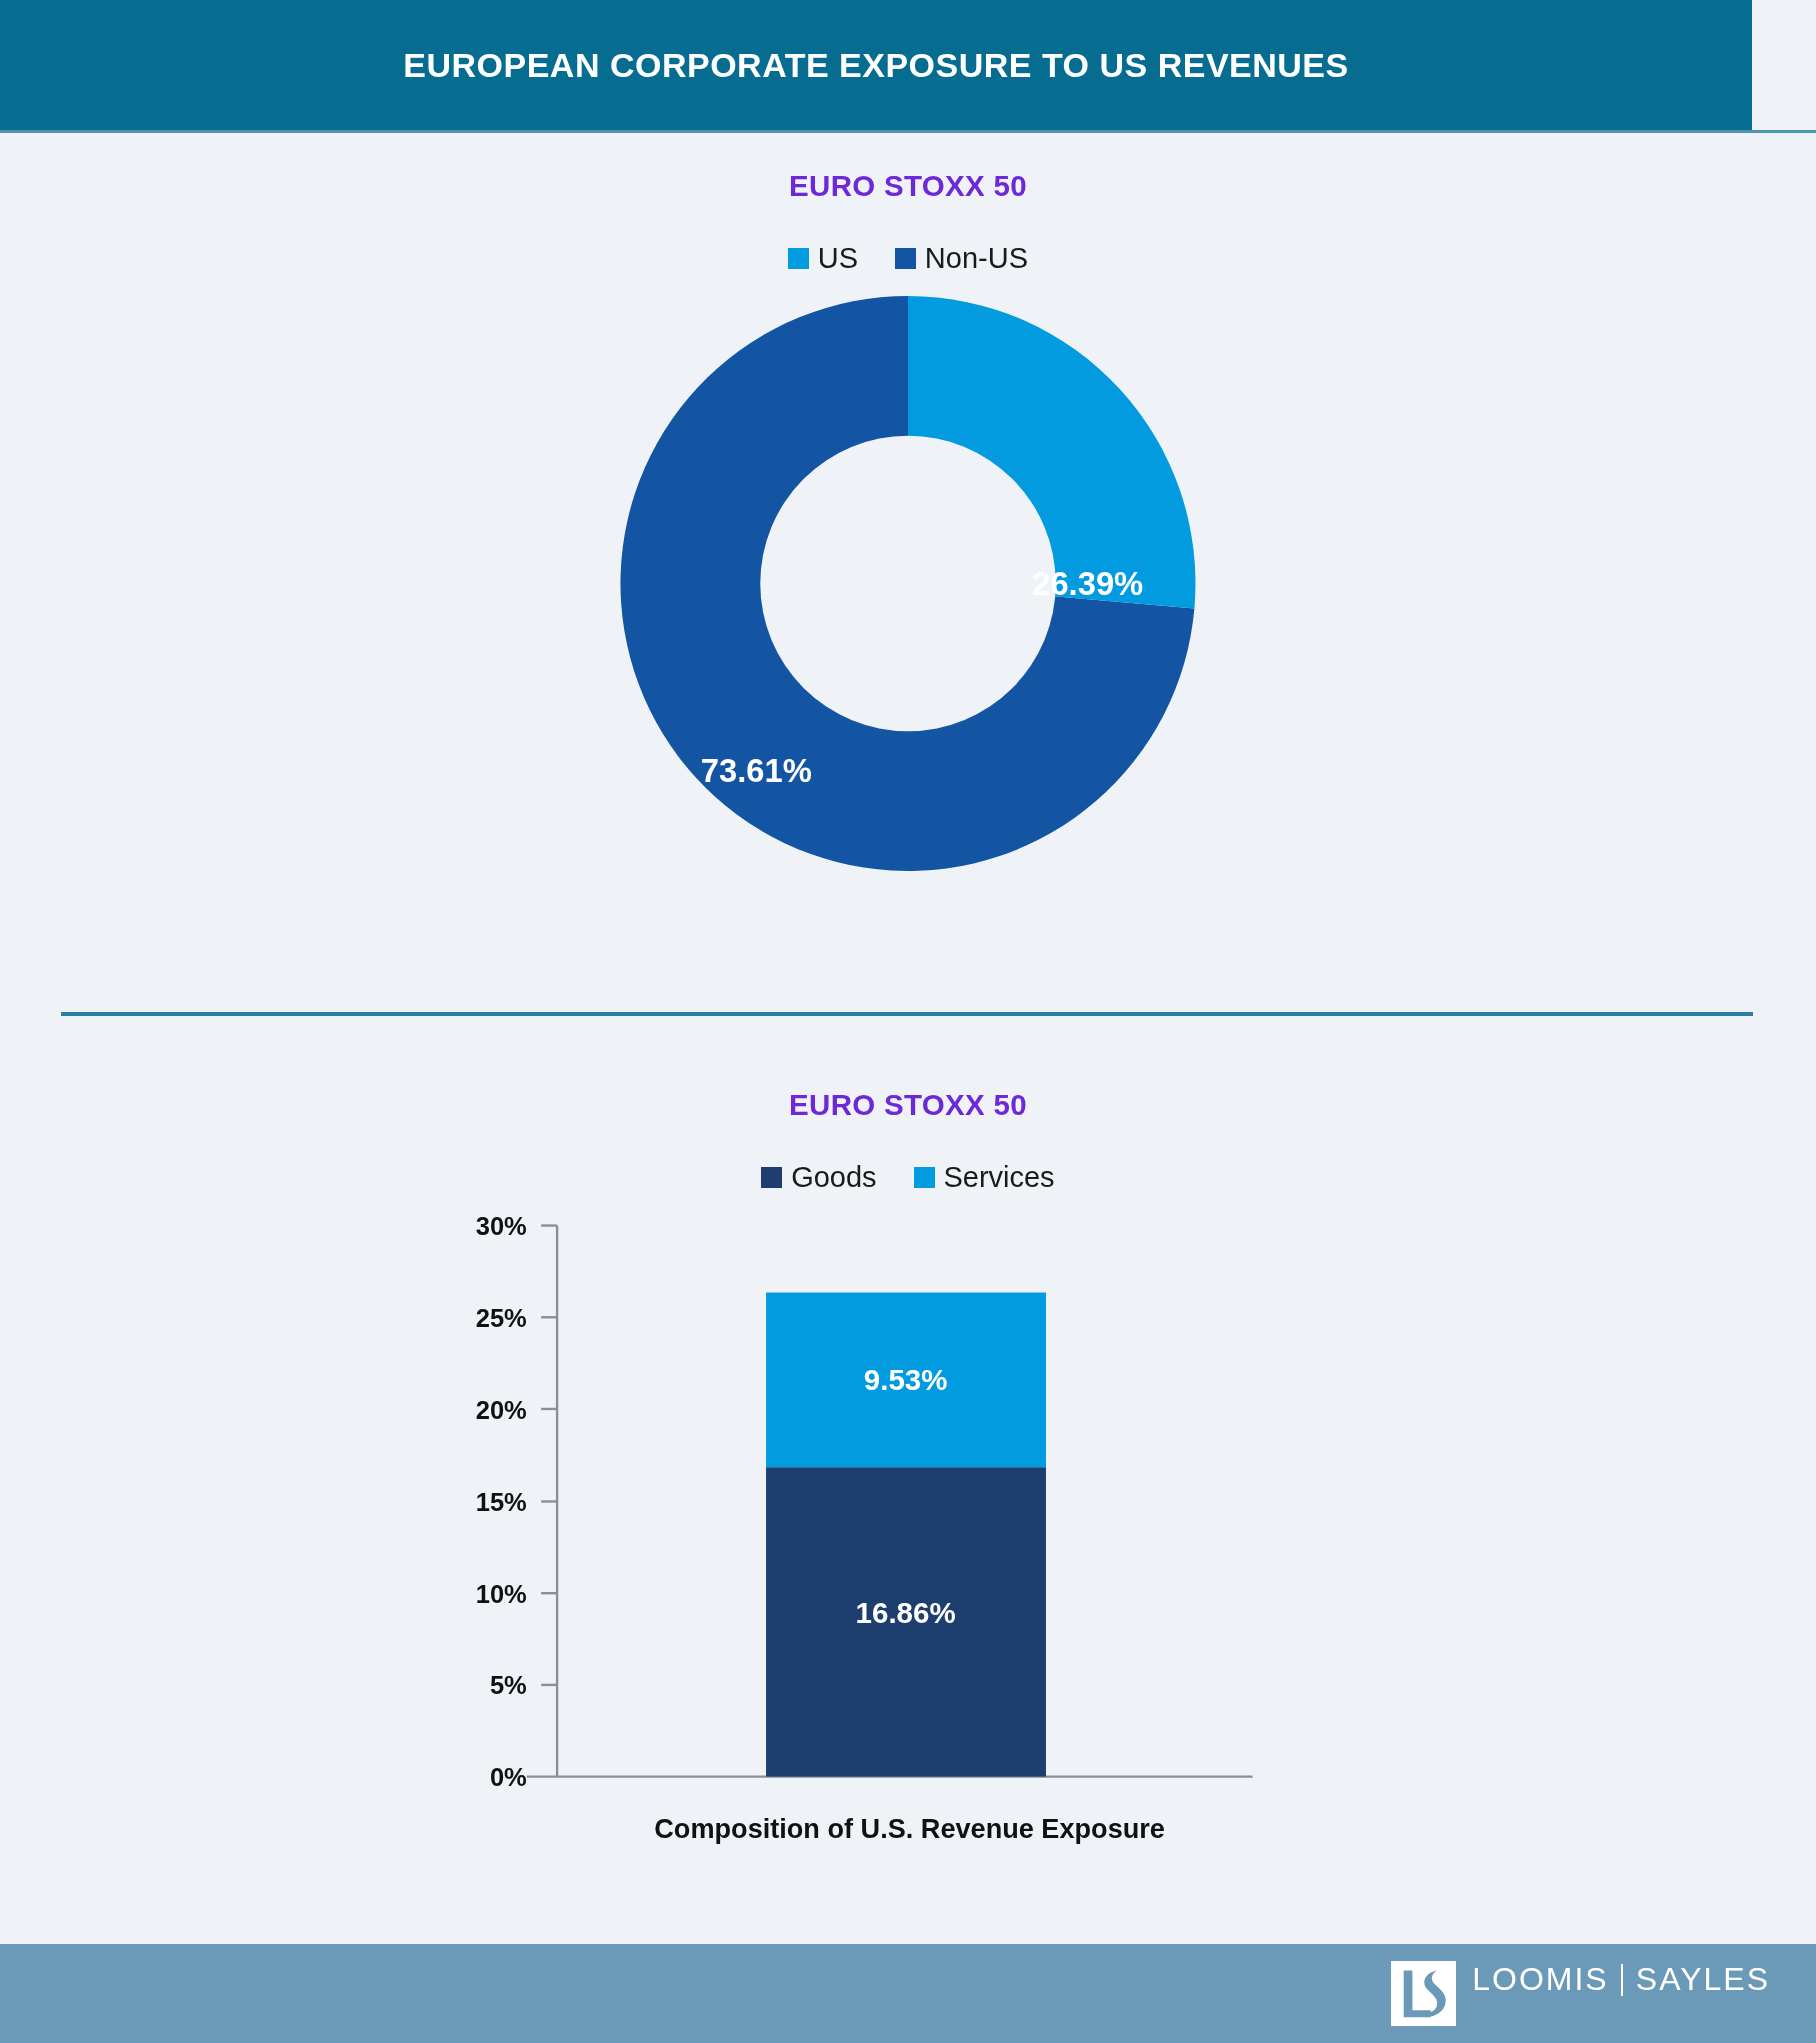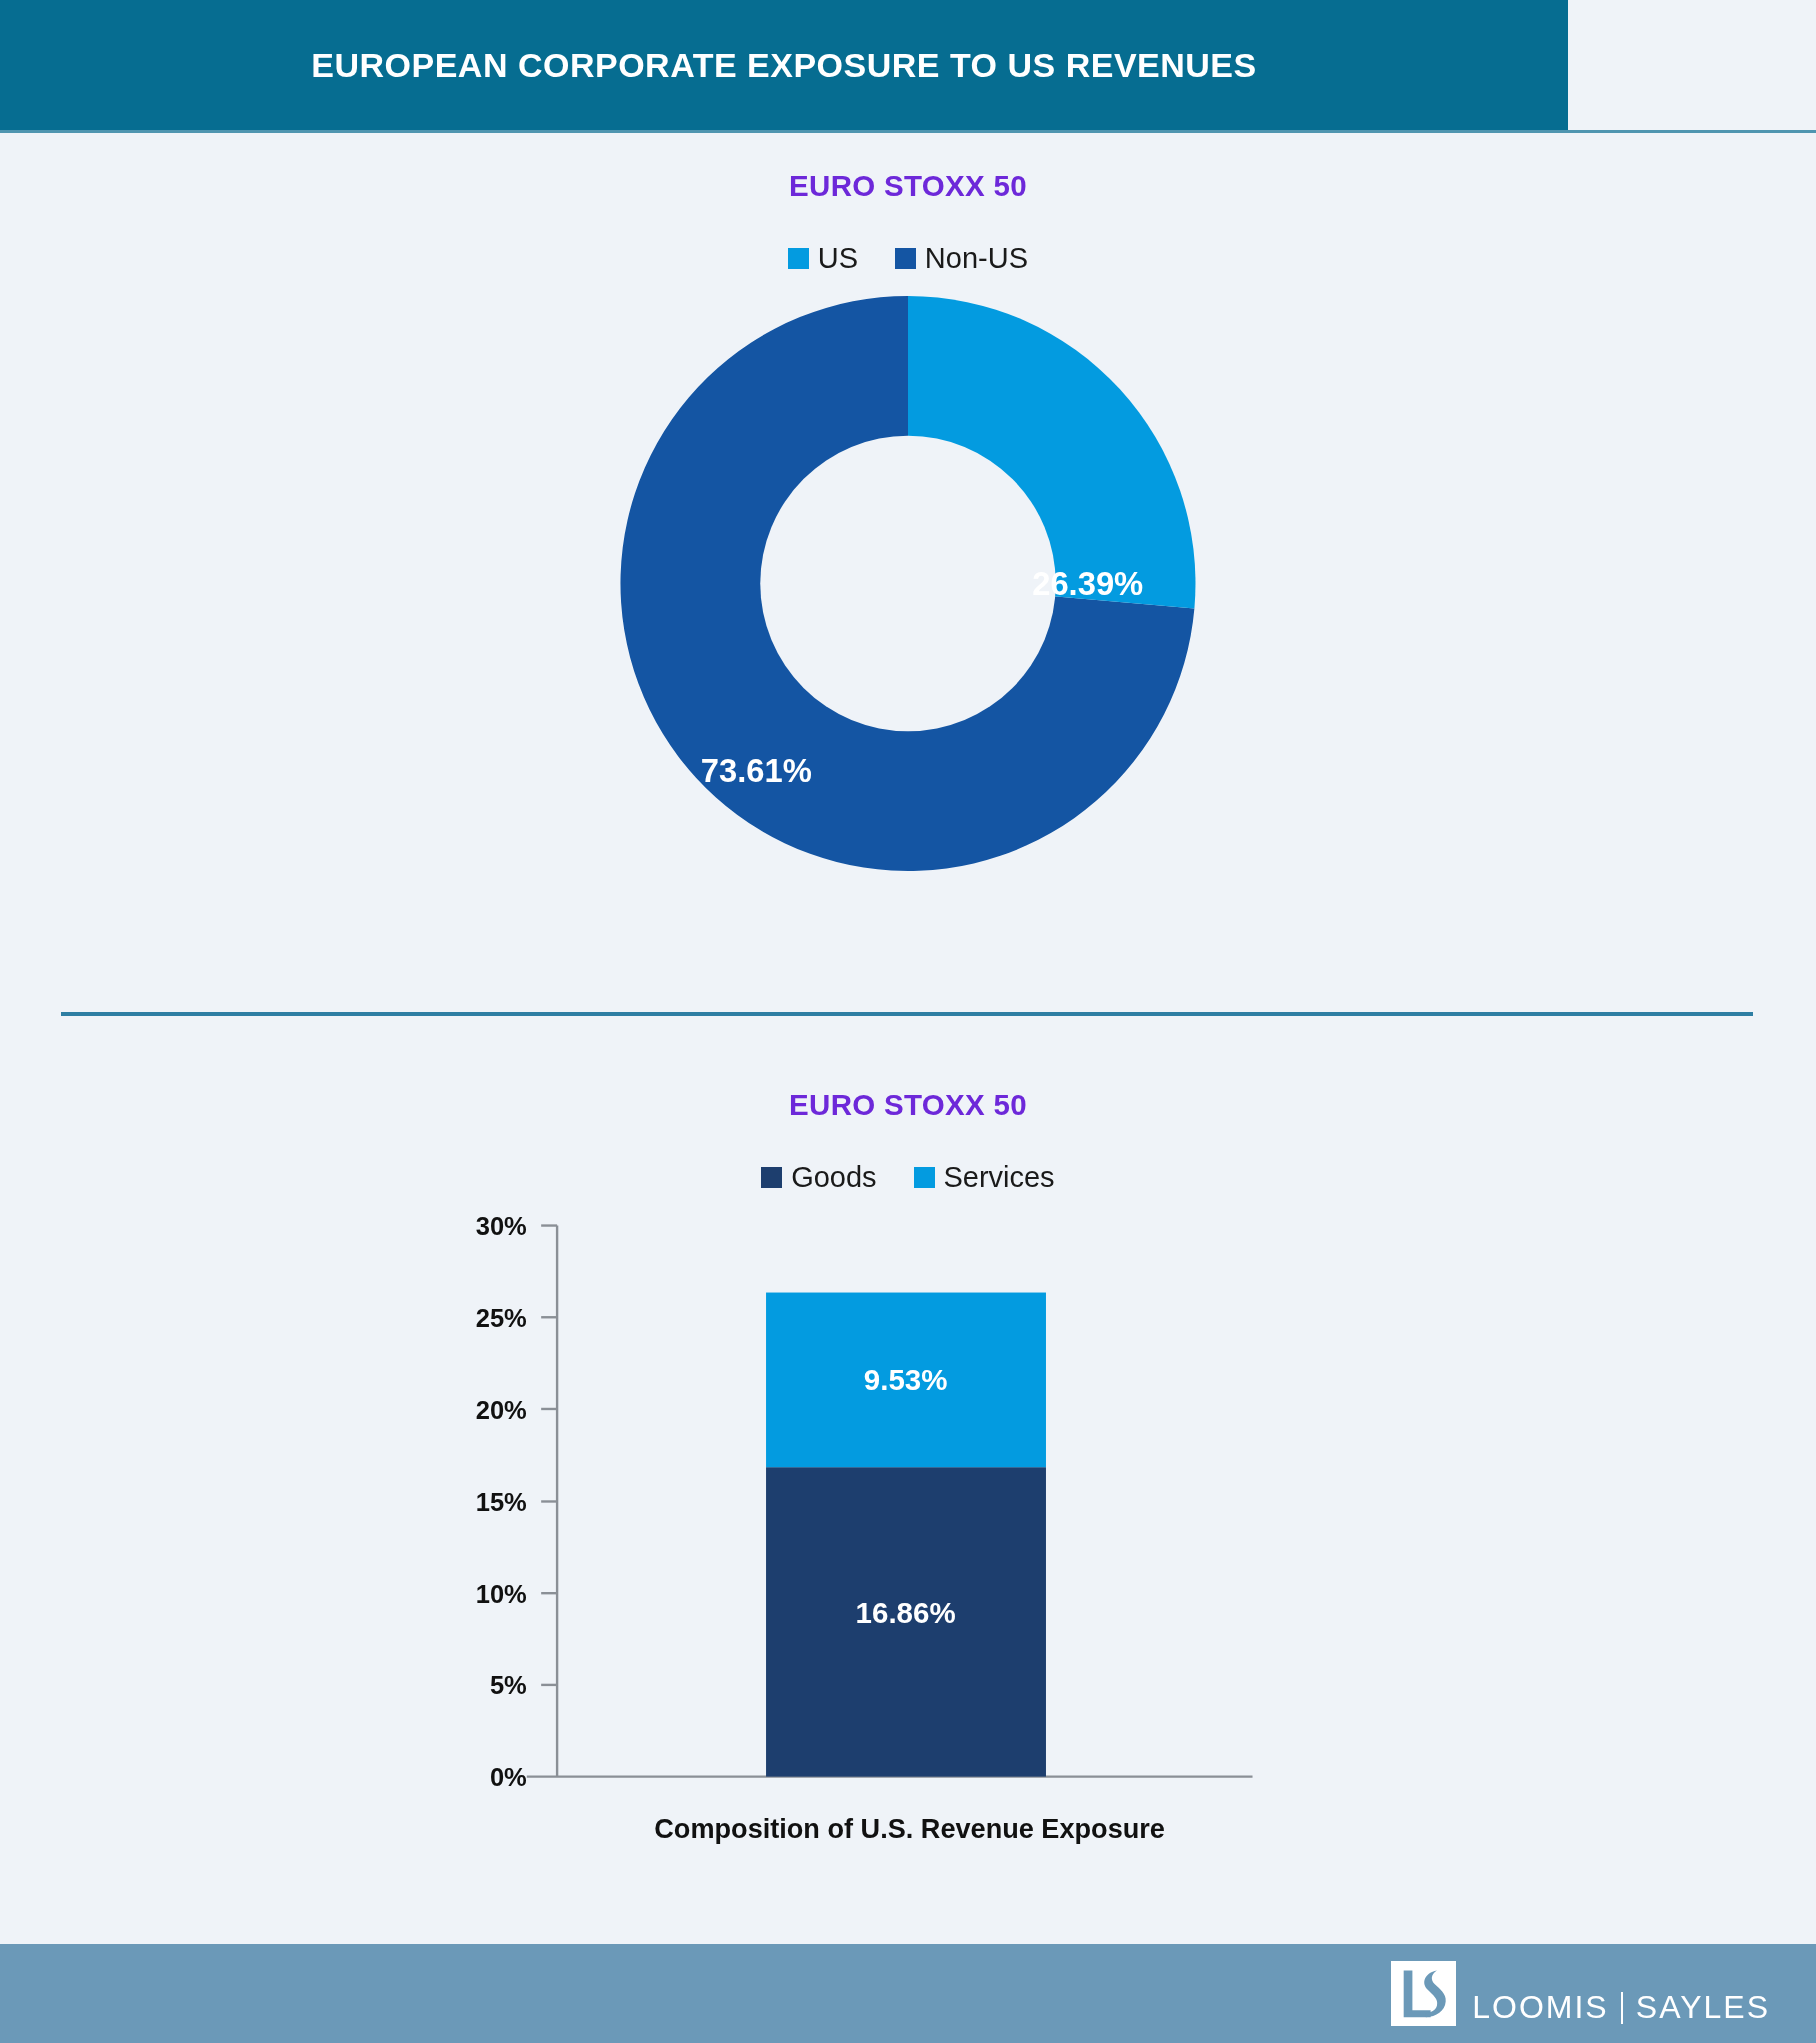--- a/index.html
+++ b/index.html
@@ -13,21 +13,21 @@
     font-family: "Liberation Sans", sans-serif;
     overflow: hidden;
     position: relative;
   }
 
   
   .header-band {
     position: absolute;
     left: 0;
     top: 0;
-    width: 1568px;
+    width: 1752px;
     height: 130px;
     background: #066d91;
     display: flex;
     align-items: center;
     justify-content: center;
     box-sizing: border-box;
   }
   .header-title {
     color: #ffffff;
     font-size: 34px;
@@ -167,21 +167,21 @@
     height: 99px;
     background: #6b99b8;
     display: flex;
     align-items: center;
     justify-content: flex-end;
     box-sizing: border-box;
     padding-right: 46px;
   }
   .footer-logo {
     display: flex;
-    align-items: flex-end;
+    align-items: flex-start;
     gap: 16px;
   }
   .logo-mark {
     width: 65px;
     height: 65px;
     background: #ffffff;
     position: relative;
   }
   .logo-wordmark {
     display: flex;

